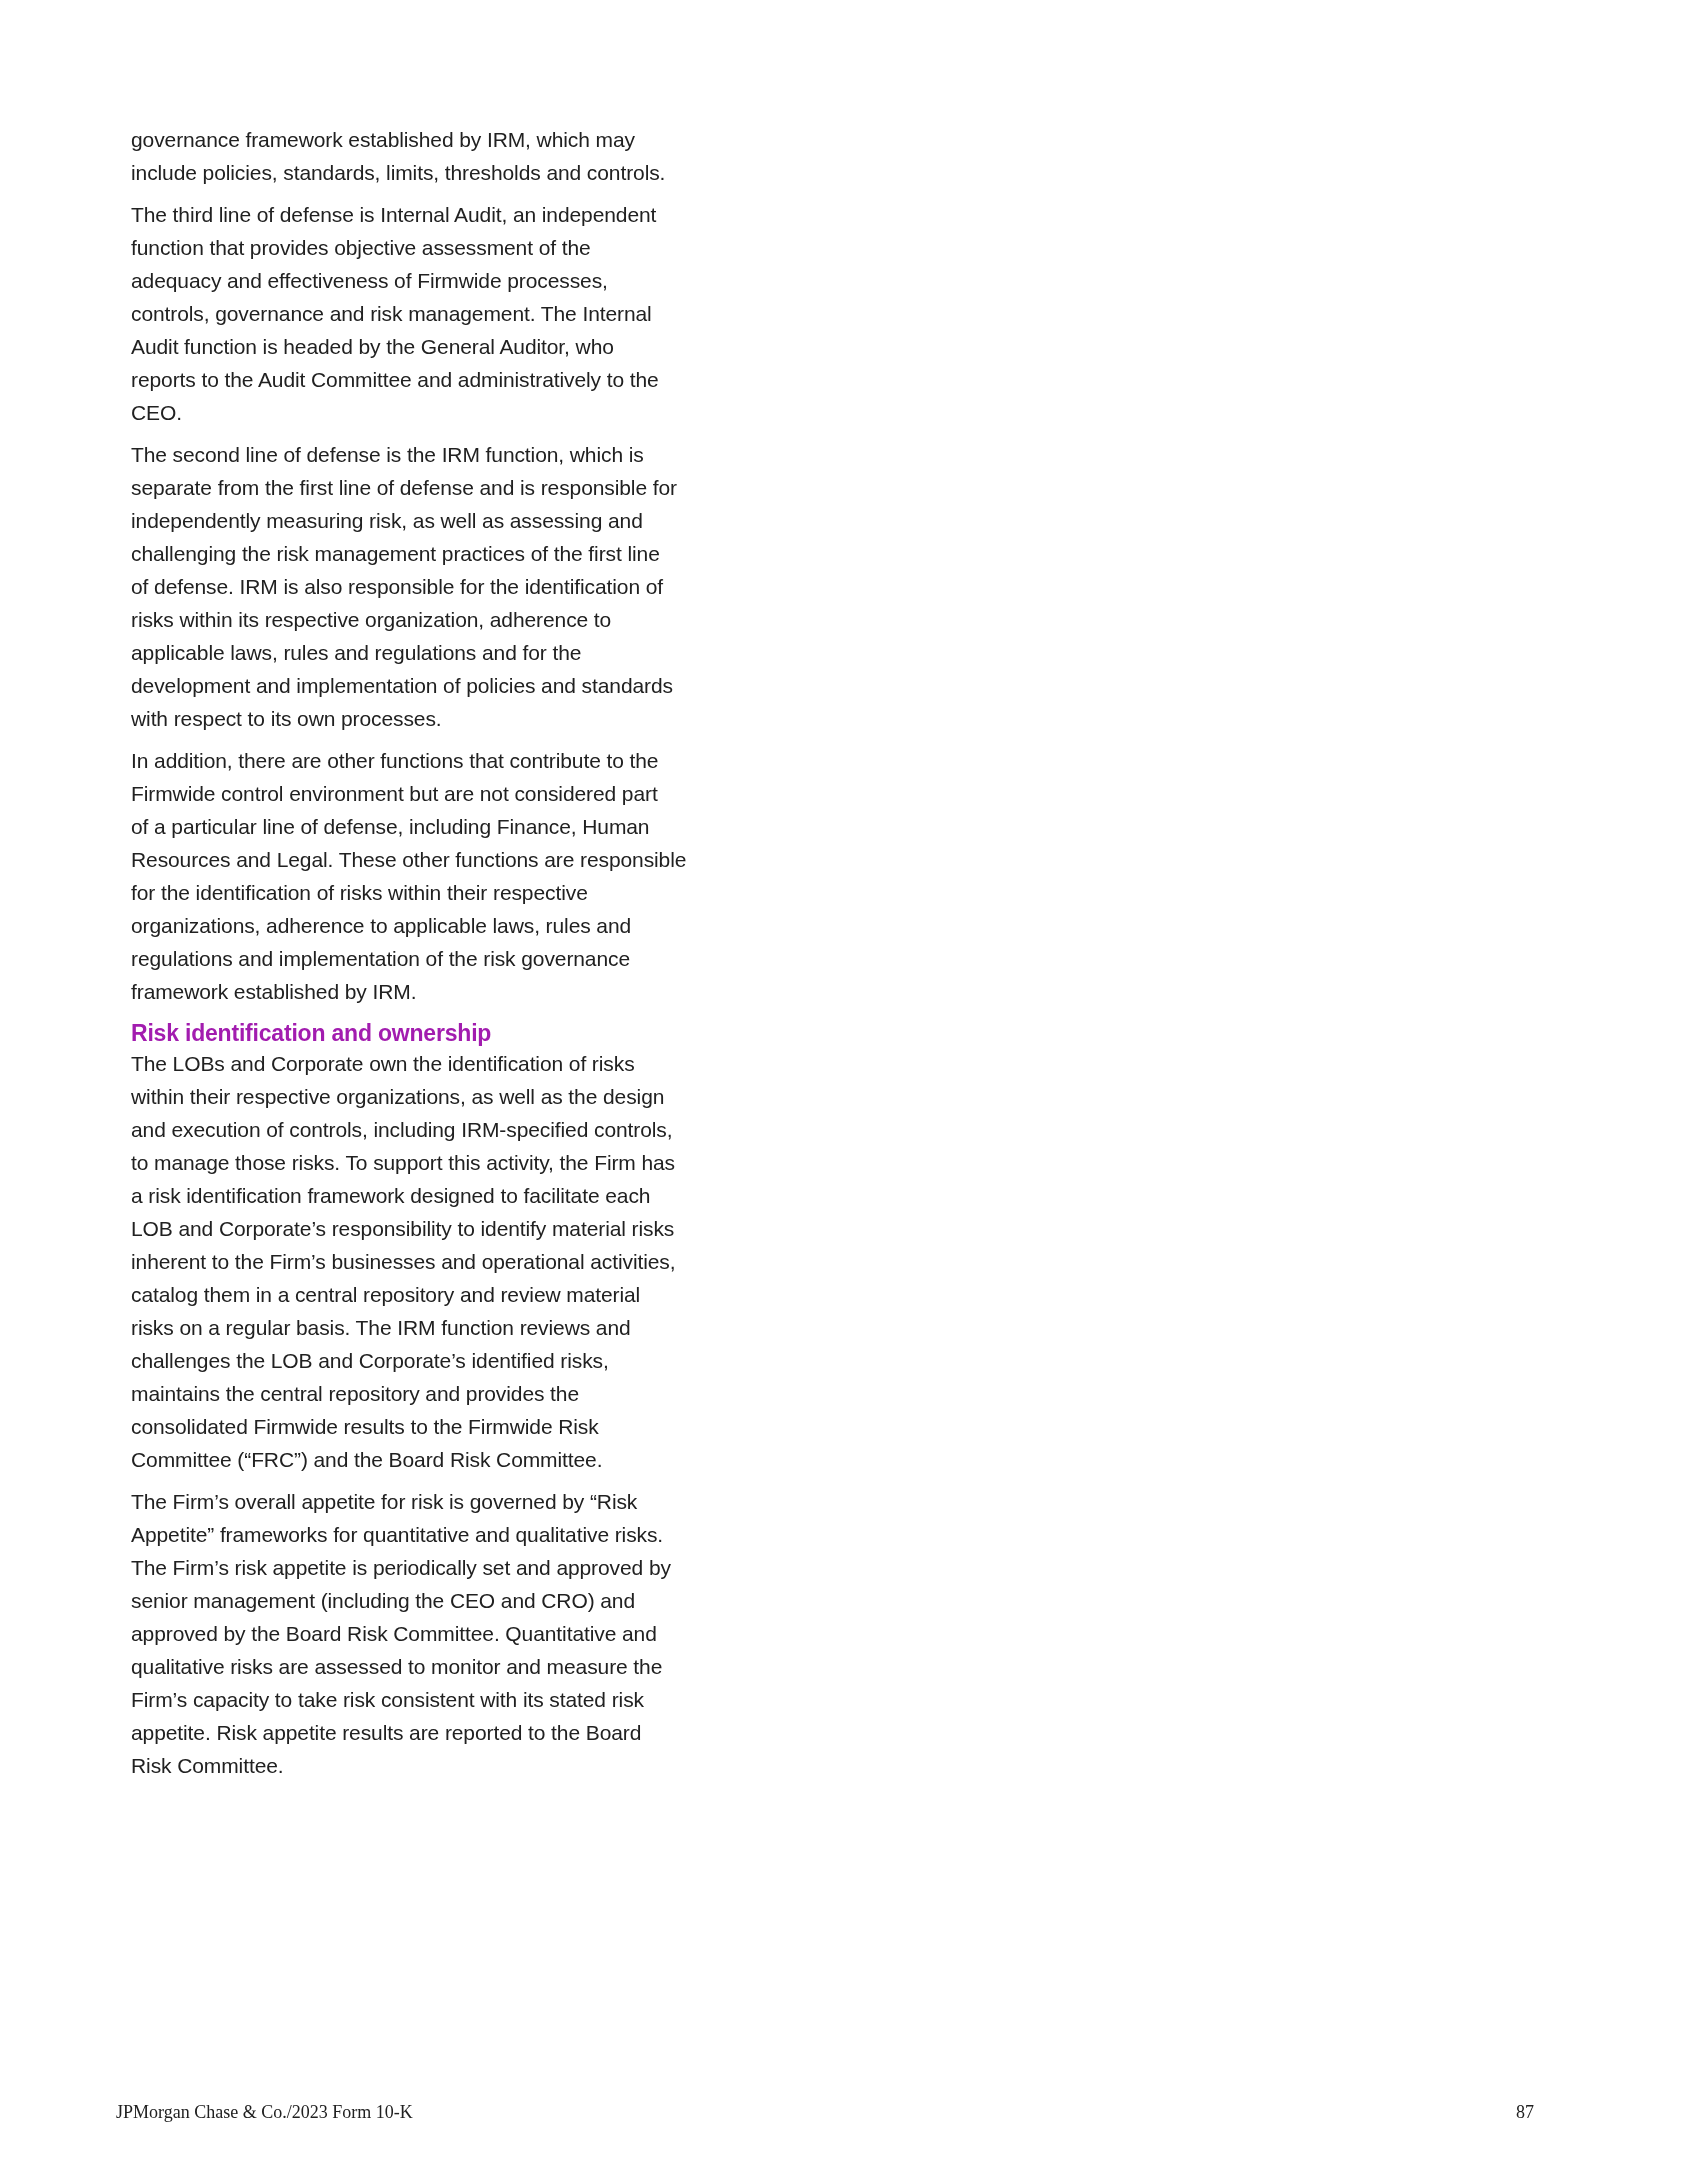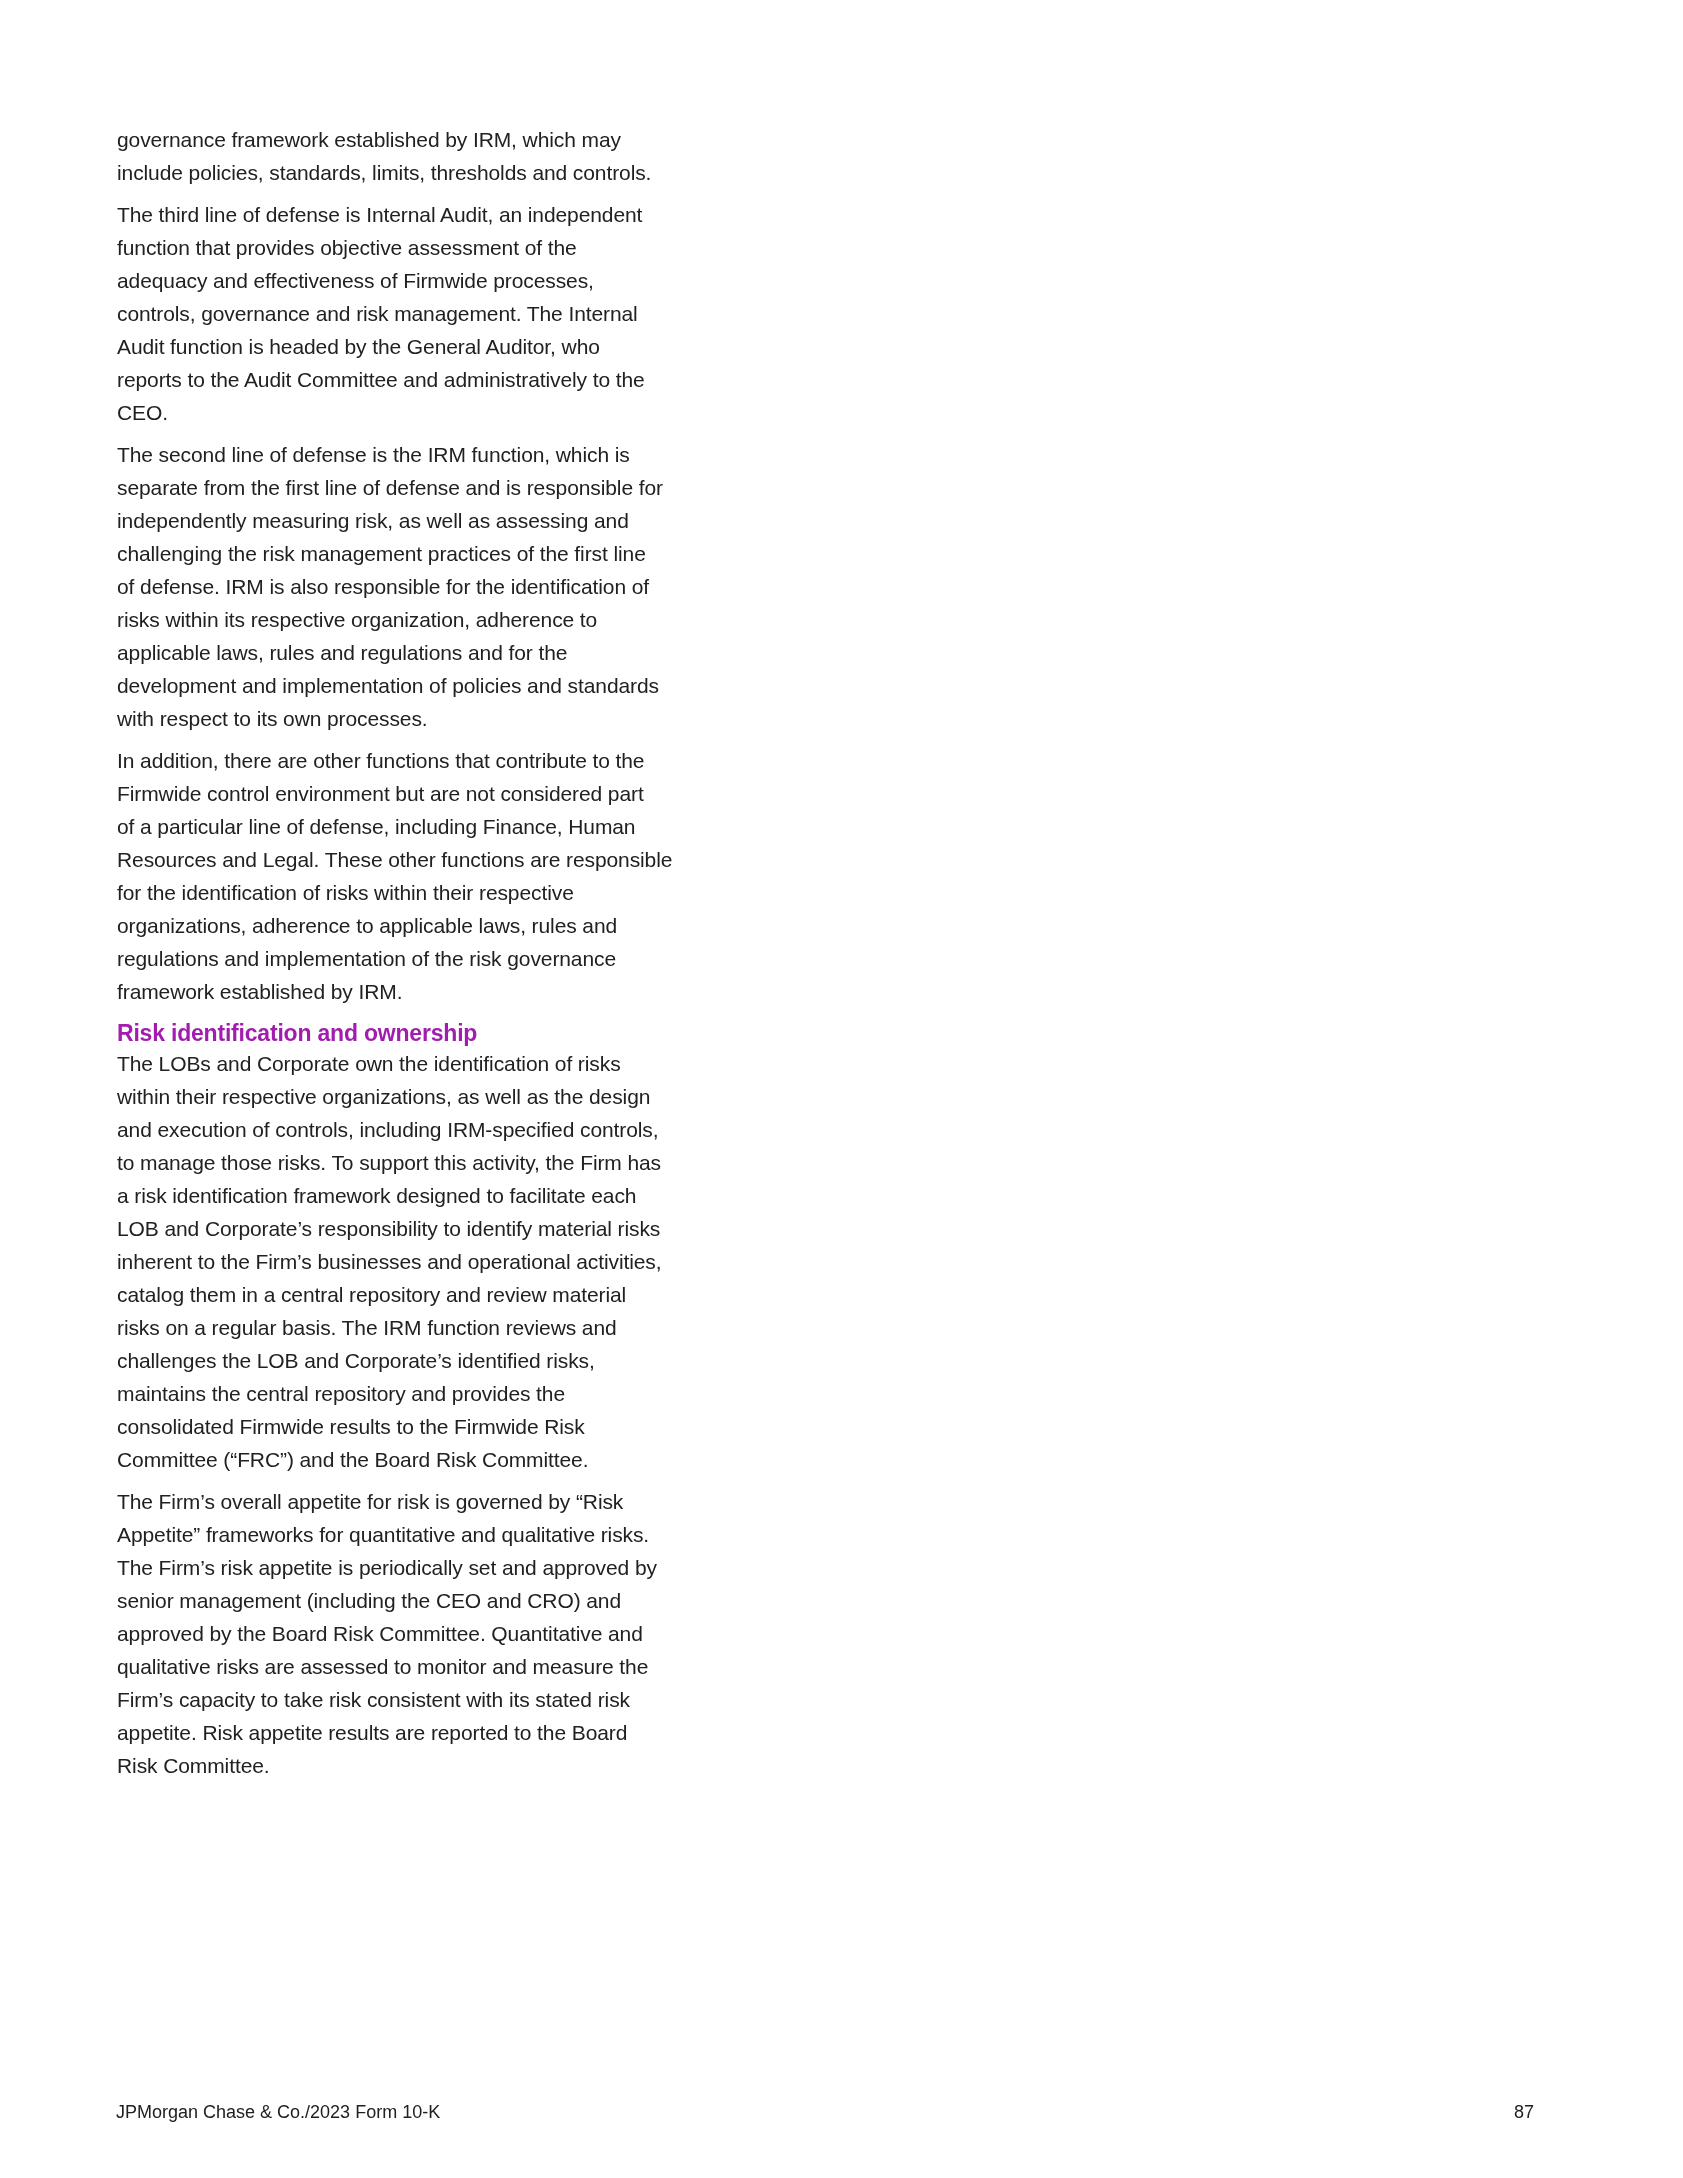--- a/index.html
+++ b/index.html
@@ -11,21 +11,21 @@
     position: relative;
     width: 1683px;
     height: 2178px;
     background: #ffffff;
     font-family: "Liberation Sans", sans-serif;
     color: #212121;
     overflow: hidden;
   }
   .text-column {
     position: absolute;
-    left: 117px;
+    left: 131px;
     top: 123px;
     width: 693px;
   }
   .body-para {
     margin: 0 0 9px 0;
     font-size: 21px;
     line-height: 33px;
     letter-spacing: -0.1px;
     color: #212121;
     white-space: pre;
@@ -41,20 +41,21 @@
   }
   .footer {
     position: absolute;
     left: 0;
     right: 0;
     top: 2097px;
     height: 30px;
     font-size: 18px;
     line-height: 30px;
     color: #212121;
+    font-family: Liberation Serif, serif;
   }
   .footer-left {
     position: absolute;
     left: 116px;
     top: 0;
     white-space: pre;
   }
   .footer-page-num {
     position: absolute;
     right: 149px;

